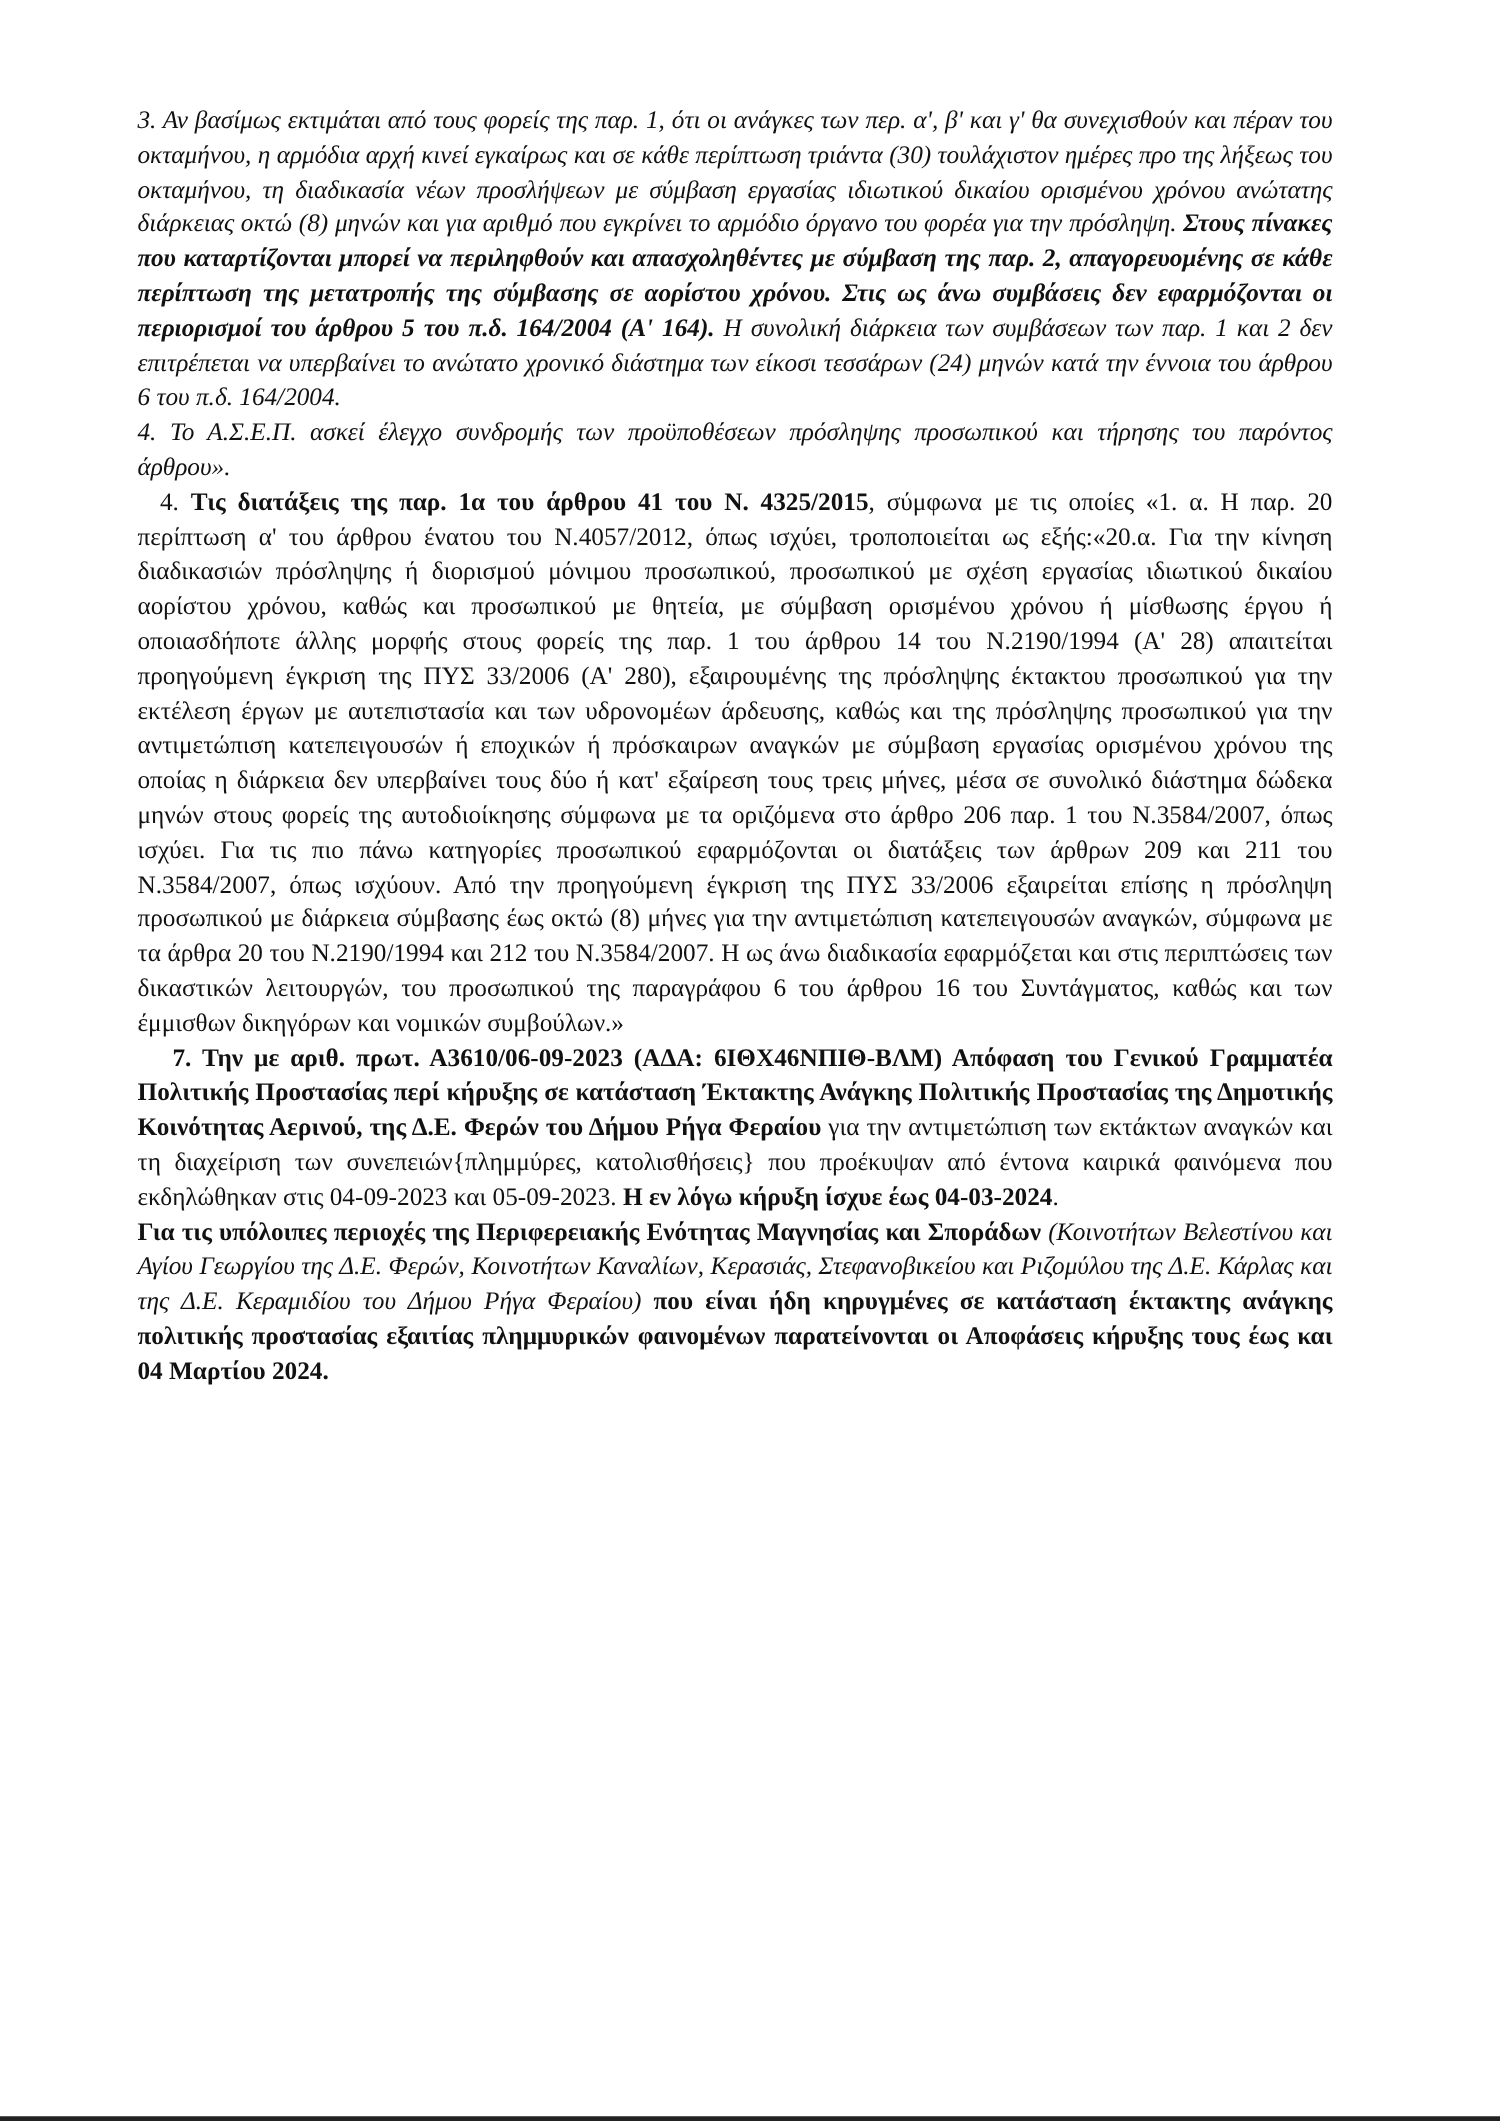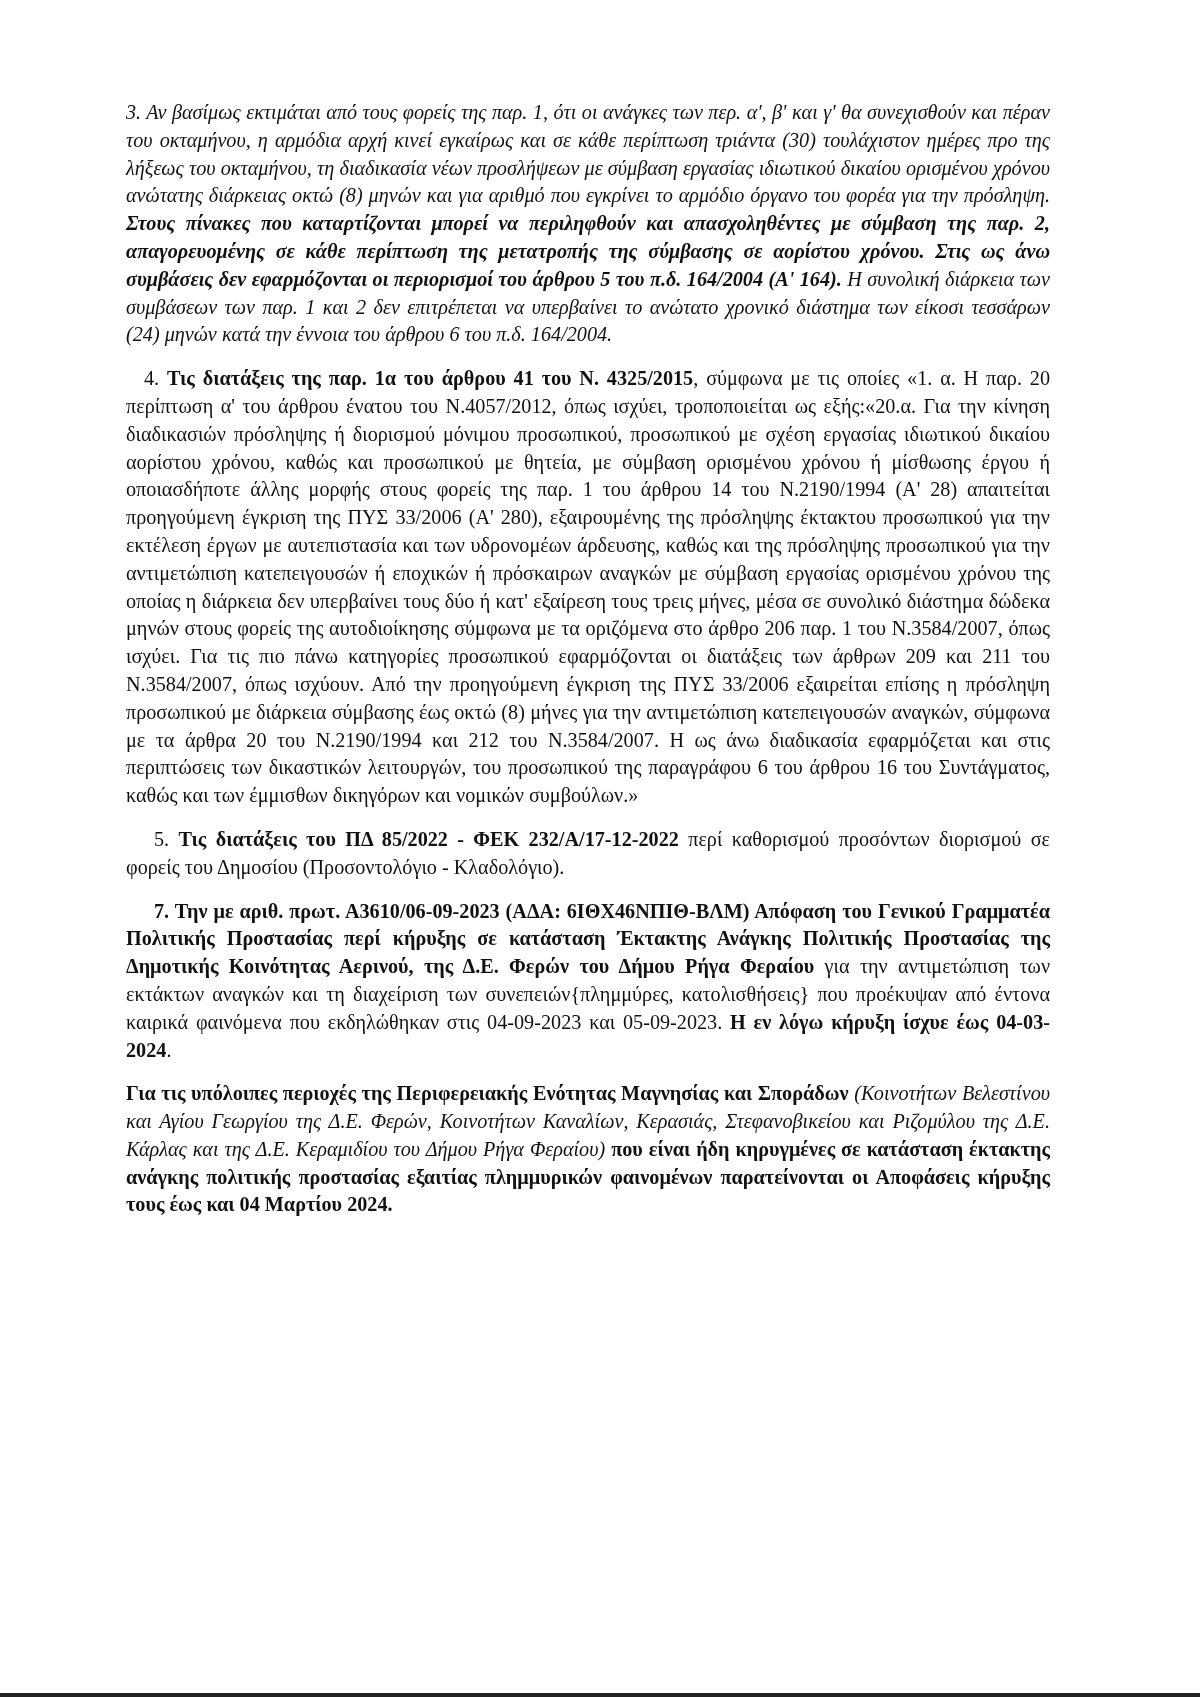--- a/index.html
+++ b/index.html
@@ -2,37 +2,37 @@
 <html><head>
 <meta charset="utf-8">
 <style>
   html, body { margin: 0; padding: 0; background: #ffffff; }
   body { width: 1200px; height: 1697px; position: relative; overflow: hidden; }
   .page {
     position: absolute; left: 110px; top: 83px; width: 956px;
     font-family: "Liberation Serif", serif; font-size: 20.2px; line-height: 27.8px;
     color: #111111; text-align: justify;
   }
-  .page p { margin: 16px; }
+  .page p { margin: 0; }
   .it { font-style: italic; }
   .b { font-weight: bold; }
   .ind { text-indent: 28px; }
   .ind-small { text-indent: 18px; }
   .bottom-bar { position: absolute; left: 0; right: 0; bottom: 0; height: 4px; background: #222222; }
 </style>
 </head>
 <body>
 
 <div class="page">
   <p class="it"><span>3. Αν βασίμως εκτιμάται από τους φορείς της παρ. 1, ότι οι ανάγκες των περ. α', β' και γ' θα συνεχισθούν και πέραν του οκταμήνου, η αρμόδια αρχή κινεί εγκαίρως και σε κάθε περίπτωση τριάντα (30) τουλάχιστον ημέρες προ της λήξεως του οκταμήνου, τη διαδικασία νέων προσλήψεων με σύμβαση εργασίας ιδιωτικού δικαίου ορισμένου χρόνου ανώτατης διάρκειας οκτώ (8) μηνών και για αριθμό που εγκρίνει το αρμόδιο όργανο του φορέα για την πρόσληψη.</span><span class="b"> Στους πίνακες που καταρτίζονται μπορεί να περιληφθούν και απασχοληθέντες με σύμβαση της παρ. 2, απαγορευομένης σε κάθε περίπτωση της μετατροπής της σύμβασης σε αορίστου χρόνου. Στις ως άνω συμβάσεις δεν εφαρμόζονται οι περιορισμοί του άρθρου 5 του π.δ. 164/2004 (Α' 164).</span><span> Η συνολική διάρκεια των συμβάσεων των παρ. 1 και 2 δεν επιτρέπεται να υπερβαίνει το ανώτατο χρονικό διάστημα των είκοσι τεσσάρων (24) μηνών κατά την έννοια του άρθρου 6 του π.δ.  164/2004.</span></p>
 
+  <p class="it">4. Το Α.Σ.Ε.Π. ασκεί έλεγχο συνδρομής των προϋποθέσεων πρόσληψης προσωπικού και τήρησης του παρόντος άρθρου».</p>
 
   <p class="ind-small"><span>4.  </span><span class="b">Τις διατάξεις της παρ. 1α του άρθρου 41 του Ν. 4325/2015</span><span>, σύμφωνα με τις οποίες «1. α. Η παρ. 20 περίπτωση α' του άρθρου ένατου του Ν.4057/2012, όπως ισχύει, τροποποιείται ως εξής:«20.α. Για την κίνηση διαδικασιών πρόσληψης ή διορισμού μόνιμου προσωπικού, προσωπικού με σχέση εργασίας ιδιωτικού δικαίου αορίστου χρόνου, καθώς και προσωπικού με θητεία, με σύμβαση ορισμένου χρόνου ή μίσθωσης έργου ή οποιασδήποτε άλλης μορφής στους φορείς της παρ. 1 του άρθρου 14 του Ν.2190/1994 (Α' 28) απαιτείται προηγούμενη έγκριση της ΠΥΣ 33/2006 (Α' 280), εξαιρουμένης της πρόσληψης έκτακτου προσωπικού για την εκτέλεση έργων με αυτεπιστασία και των υδρονομέων άρδευσης, καθώς και της πρόσληψης προσωπικού για την αντιμετώπιση κατεπειγουσών ή εποχικών ή πρόσκαιρων αναγκών με σύμβαση εργασίας ορισμένου χρόνου της οποίας η διάρκεια δεν υπερβαίνει τους δύο ή κατ' εξαίρεση τους τρεις μήνες, μέσα σε συνολικό διάστημα δώδεκα μηνών στους φορείς της αυτοδιοίκησης σύμφωνα με τα οριζόμενα στο άρθρο 206 παρ. 1 του Ν.3584/2007, όπως ισχύει. Για τις πιο πάνω κατηγορίες προσωπικού εφαρμόζονται οι διατάξεις των άρθρων 209 και 211 του Ν.3584/2007, όπως ισχύουν. Από την προηγούμενη έγκριση της ΠΥΣ 33/2006 εξαιρείται επίσης η πρόσληψη προσωπικού με διάρκεια σύμβασης έως οκτώ (8) μήνες για την αντιμετώπιση κατεπειγουσών αναγκών, σύμφωνα με τα άρθρα 20 του Ν.2190/1994 και 212 του Ν.3584/2007. Η ως άνω διαδικασία εφαρμόζεται και στις περιπτώσεις των δικαστικών λειτουργών, του προσωπικού της παραγράφου 6 του άρθρου 16 του Συντάγματος, καθώς και των έμμισθων δικηγόρων και νομικών συμβούλων.»</span></p>
 
-  <p class="ind"><span>5.  </span><span class="b">Τις διατάξεις του ΠΔ 85/2022 - ΦΕΚ 232/Α/17-12-2022</span><span> περί καθορισμού προσόντων διορισμού σε φορείς του Δημοσίου (Προσοντολόγιο - Κλαδολόγιο).</span></p>
 
 
   <p class="ind"><span class="b">7.  Την με αριθ. πρωτ. Α3610/06-09-2023 (ΑΔΑ: 6ΙΘΧ46ΝΠΙΘ-ΒΛΜ) Απόφαση του Γενικού Γραμματέα Πολιτικής Προστασίας περί κήρυξης σε κατάσταση Έκτακτης Ανάγκης Πολιτικής Προστασίας της Δημοτικής Κοινότητας Αερινού, της Δ.Ε. Φερών του Δήμου Ρήγα Φεραίου</span><span> για την αντιμετώπιση των εκτάκτων αναγκών και τη διαχείριση των συνεπειών{πλημμύρες, κατολισθήσεις} που προέκυψαν από έντονα καιρικά φαινόμενα που εκδηλώθηκαν στις 04-09-2023 και 05-09-2023. </span><span class="b">Η εν λόγω κήρυξη ίσχυε έως 04-03-2024</span><span>.</span></p>
 
   <p><span class="b">Για τις υπόλοιπες περιοχές της Περιφερειακής Ενότητας Μαγνησίας και Σποράδων </span><span class="it">(Κοινοτήτων Βελεστίνου και Αγίου Γεωργίου της Δ.Ε. Φερών, Κοινοτήτων Καναλίων, Κερασιάς, Στεφανοβικείου και Ριζομύλου της Δ.Ε. Κάρλας και της Δ.Ε. Κεραμιδίου του Δήμου Ρήγα Φεραίου)</span><span class="b"> που είναι ήδη κηρυγμένες σε κατάσταση έκτακτης ανάγκης πολιτικής προστασίας εξαιτίας πλημμυρικών φαινομένων παρατείνονται οι Αποφάσεις κήρυξης τους έως και 04 Μαρτίου 2024.</span></p>
 </div>
 
 <div class="bottom-bar"></div>
 
 </body></html>

